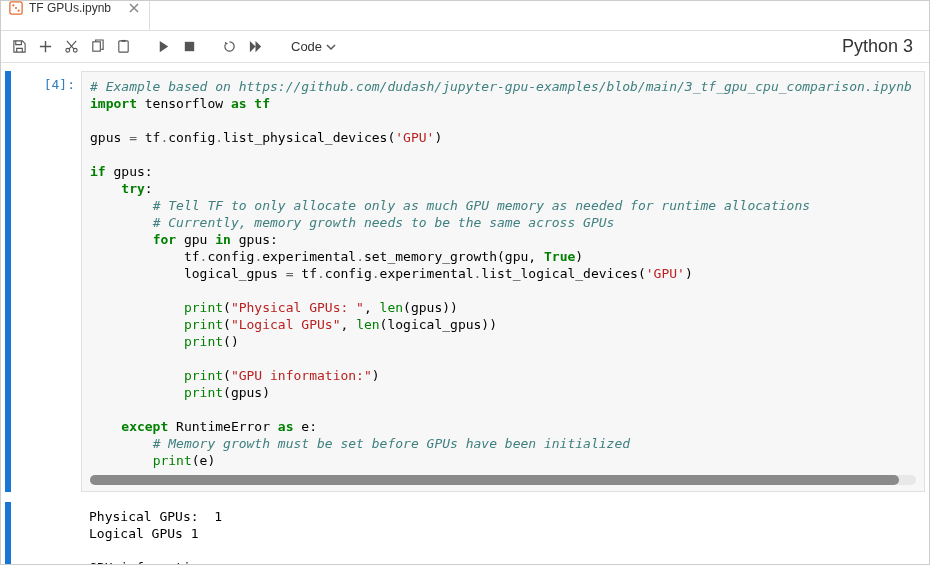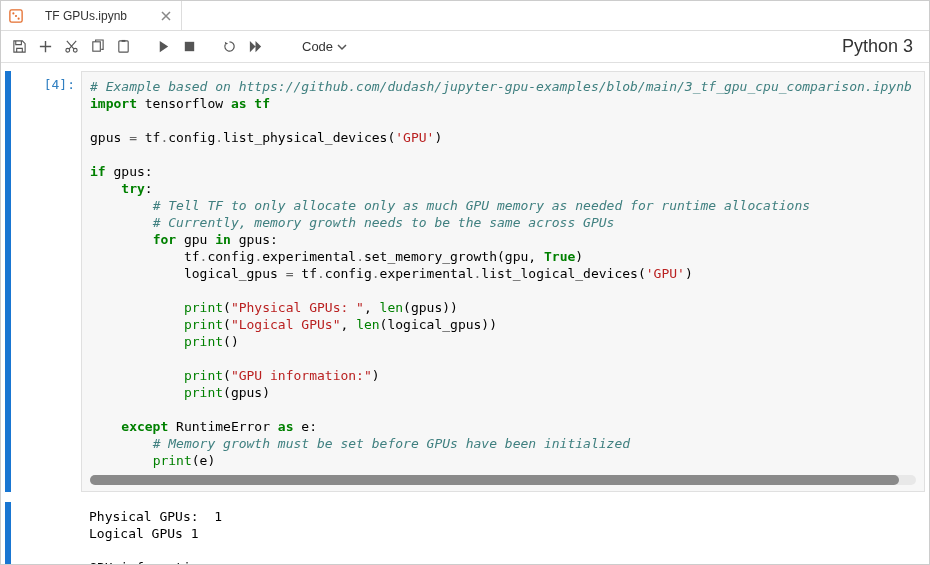--- a/index.html
+++ b/index.html
@@ -1,30 +1,30 @@
 <!DOCTYPE html>
 <html><head>
   <meta charset="utf-8">
   <style>
     * { margin: 0; padding: 0; box-sizing: border-box; }
     body { font-family: -apple-system, BlinkMacSystemFont, "Segoe UI", Helvetica, Arial, sans-serif; font-size: 13px; background: #fff; width: 930px; height: 565px; overflow: hidden; border: 1px solid #ccc; }
     
     .tab-bar { display: flex; align-items: center; background: #fff; border-bottom: 1px solid #ddd; height: 30px; }
-    .tab { display: flex; align-items: center; padding: 0 8px; height: 100%; border-right: 1px solid #ddd; background: #fff; gap: 22px; }
+    .tab { display: flex; padding: 0 8px; height: 100%; border-right: 1px solid #ddd; background: #fff; gap: 6px; }
     .tab .jicon { width: 14px; height: 14px; }
     .tab .jicon svg { width: 14px; height: 14px; }
     .tab-label { font-size: 12px; color: #333; }
     .tab-close { width: 14px; height: 14px; display: flex; align-items: center; justify-content: center; cursor: pointer; color: #888; margin-left: 10px; }
     .tab-close svg { width: 10px; height: 10px; }
     
     .toolbar { display: flex; align-items: center; padding: 4px 8px; border-bottom: 1px solid #e0e0e0; height: 32px; gap: 6px; }
     .tool-btn { width: 20px; height: 20px; display: flex; align-items: center; justify-content: center; color: #555; cursor: pointer; }
     .tool-btn svg { width: 15px; height: 15px; }
     .tool-sep { width: 8px; }
-    .cell-type { display: flex; align-items: center; gap: 4px; font-size: 13px; color: #333; padding: 2px 6px; border: 1px solid transparent; cursor: pointer; margin-left: 24px; }
+    .cell-type { display: flex; align-items: center; gap: 4px; font-size: 13px; color: #333; padding: 2px 6px; border: 1px solid transparent; cursor: pointer; margin-left: 13px; }
     .cell-type svg { width: 10px; height: 10px; }
     .spacer { flex: 1; }
     .kernel-name { font-size: 18px; color: #333; padding: 0 8px; }
     
     .notebook { padding: 8px 4px; overflow-y: auto; height: calc(100% - 62px); }
     .cell-row { display: flex; }
     .run-indicator { width: 6px; background: #1976d2; margin-right: 6px; }
     .prompt { width: 64px; text-align: right; color: #307fc1; font-family: "SFMono-Regular", Menlo, Consolas, monospace; font-size: 13px; padding: 6px 6px 0 0; flex-shrink: 0; }
     .prompt.out { color: transparent; }
     .cell-body { flex: 1; min-width: 0; }

